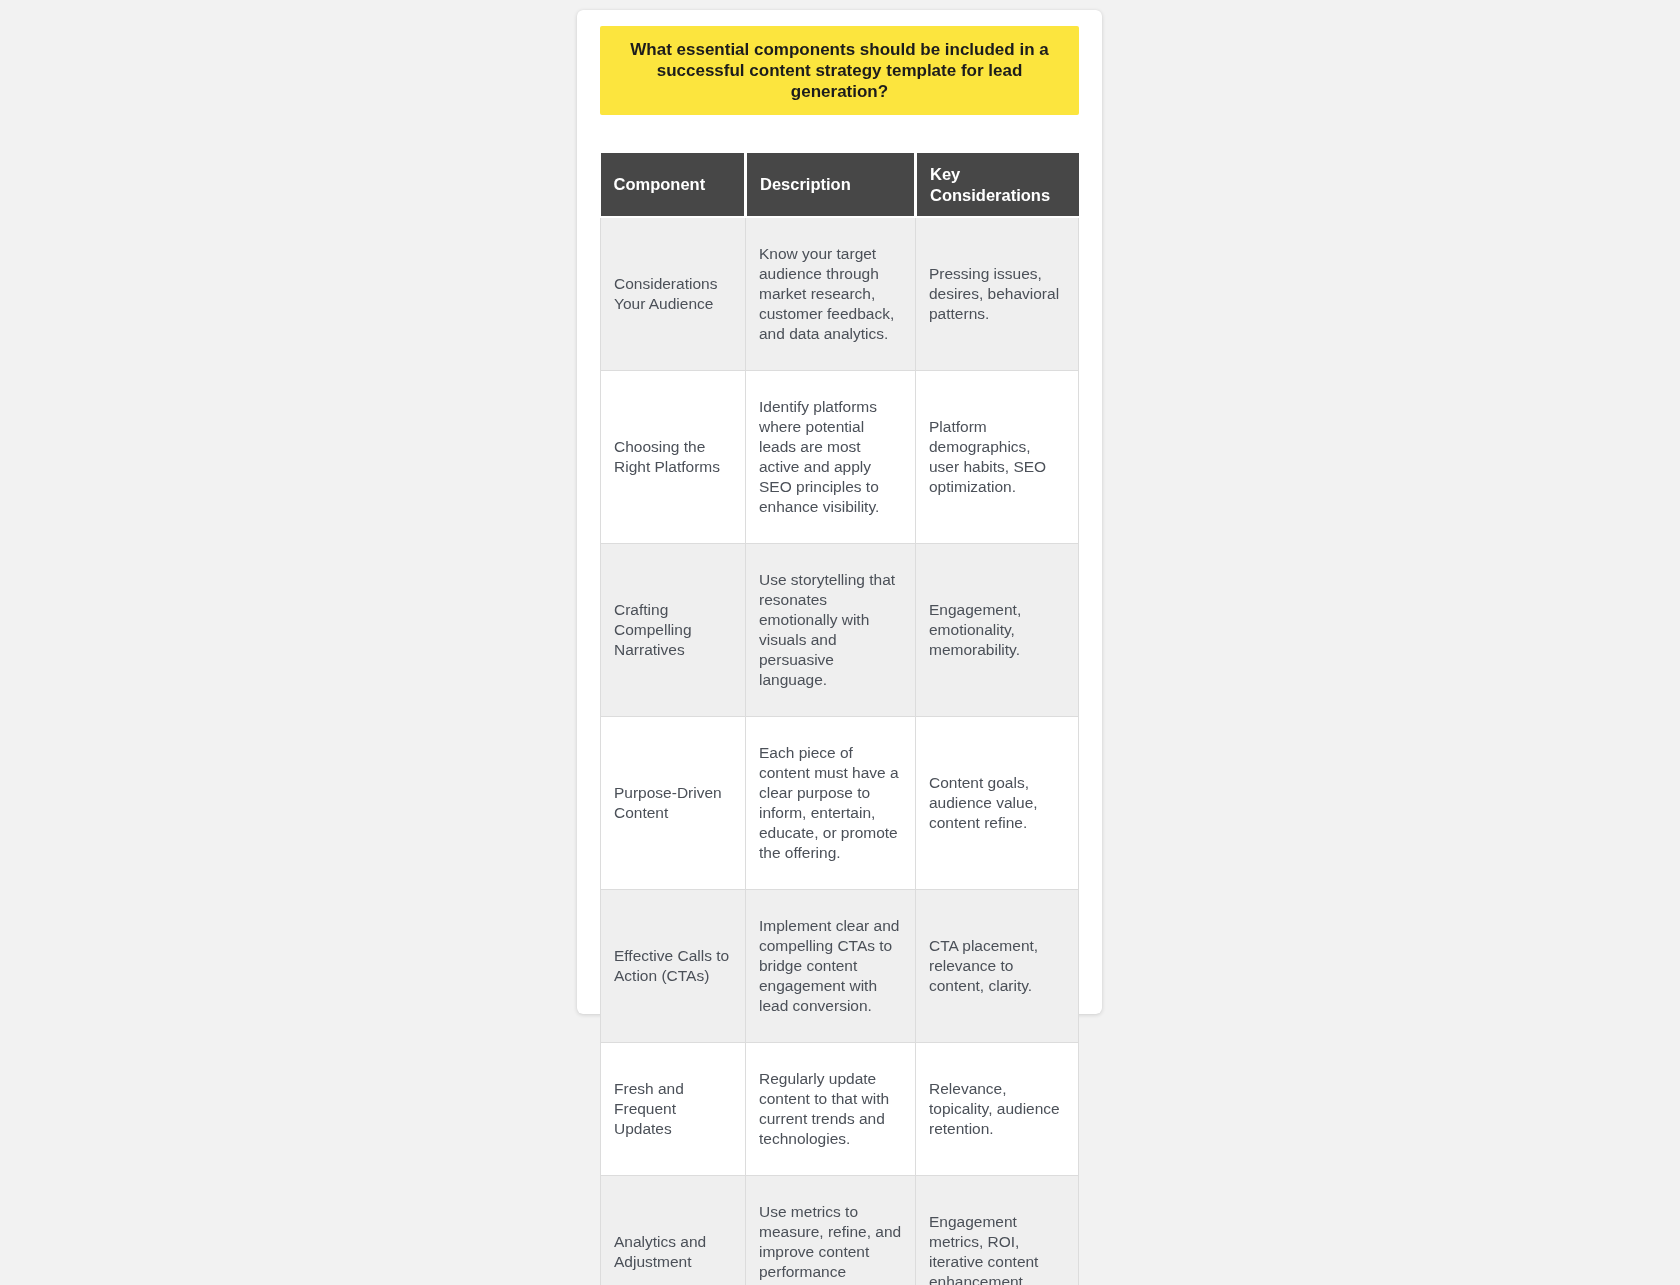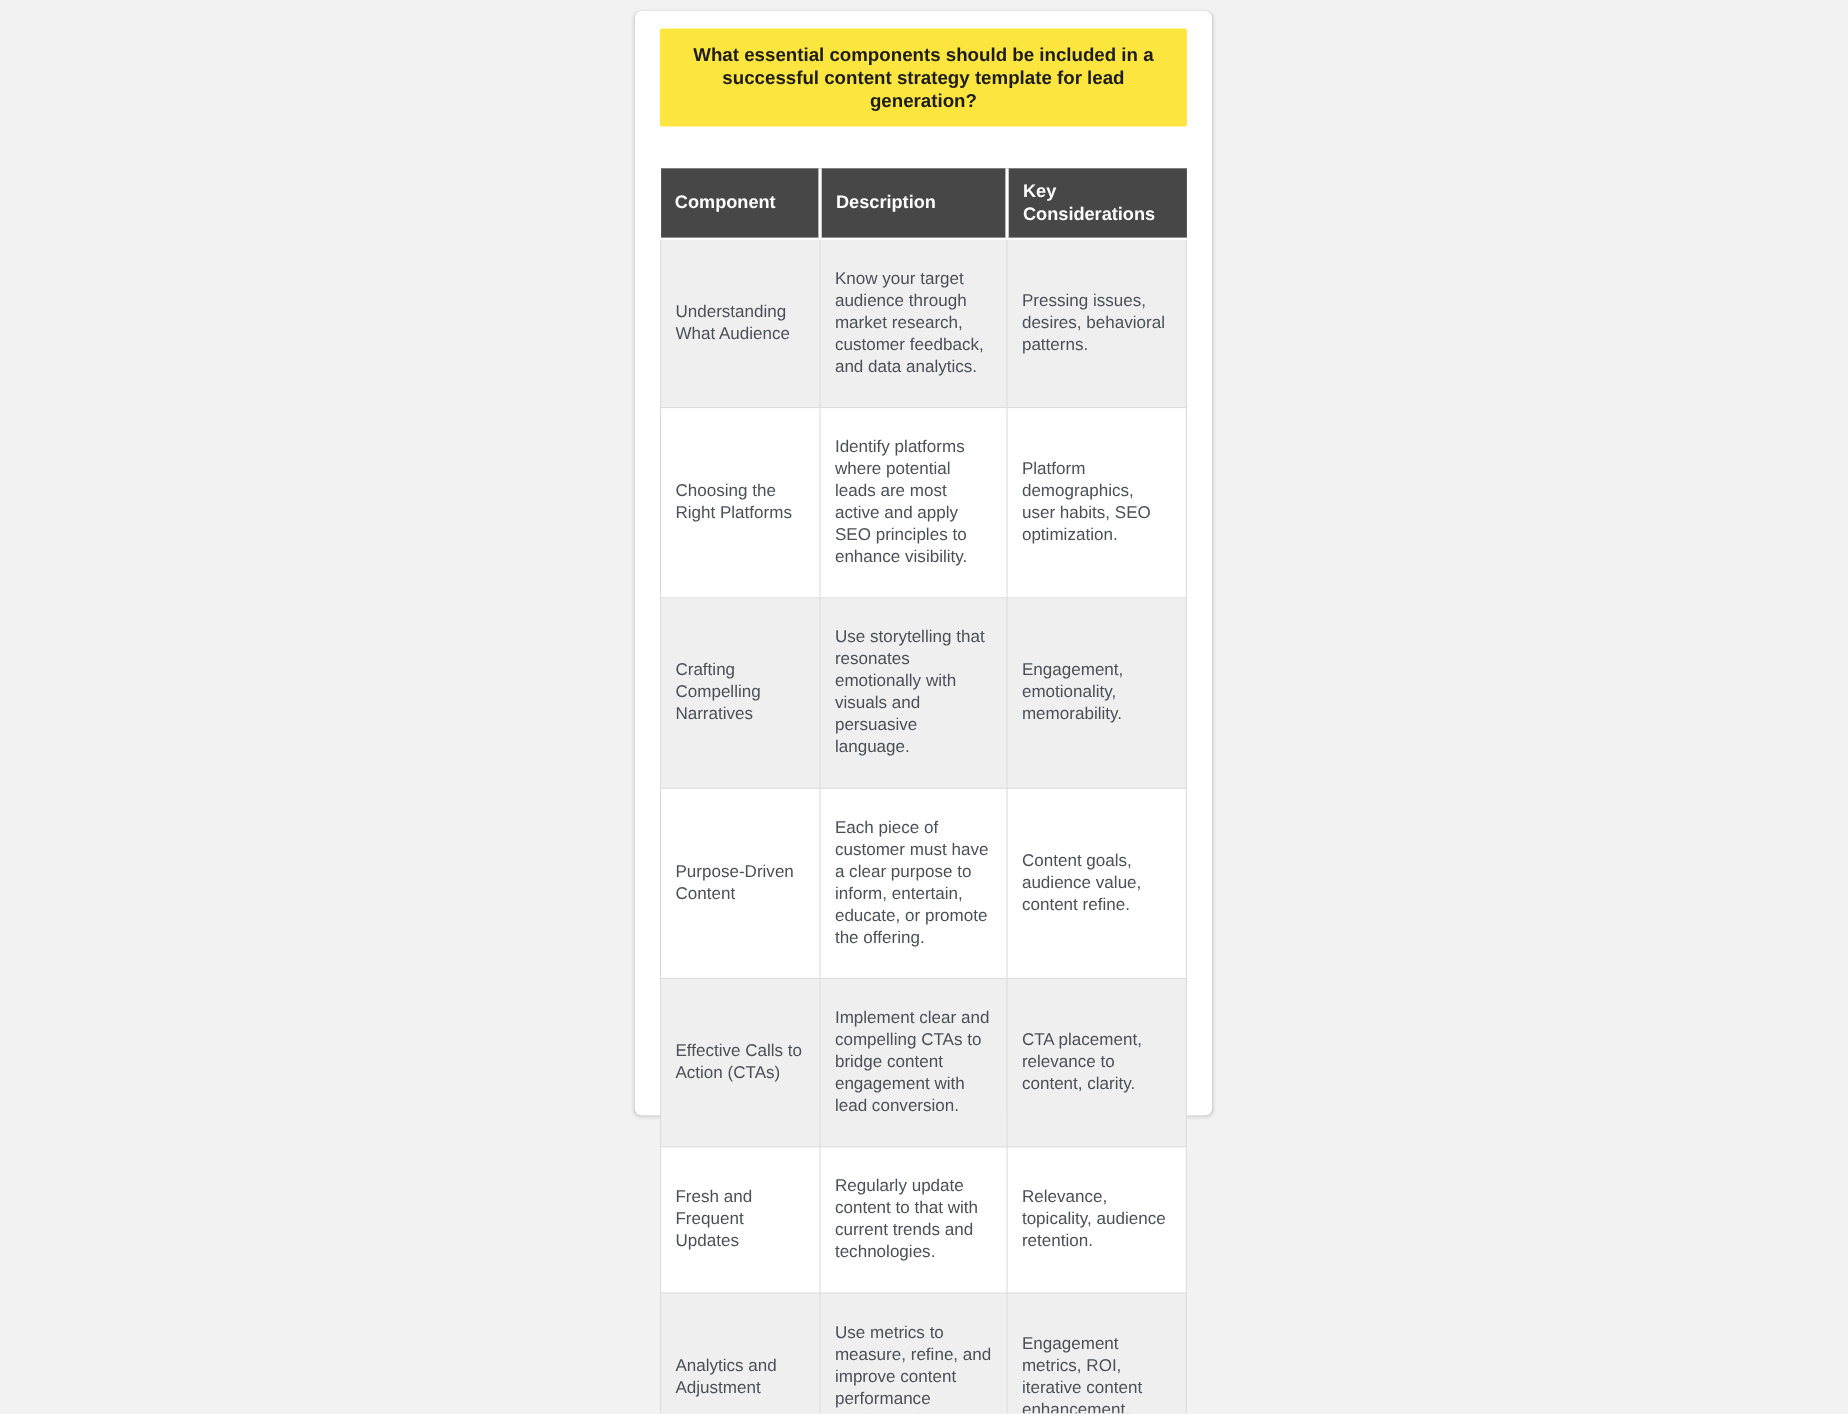--- a/index.html
+++ b/index.html
@@ -114,37 +114,37 @@
       </colgroup>
       <thead>
         <tr>
           <th>Component</th>
           <th>Description</th>
           <th>Key Considerations</th>
         </tr>
       </thead>
       <tbody>
           <tr>
-    <td>Understanding What Audience</td>
+    <td>Considerations Your Audience</td>
     <td>Know your target audience through market research, customer feedback, and data analytics.</td>
     <td>Pressing issues, desires, behavioral patterns.</td>
   </tr>
           <tr>
     <td>Choosing the Right Platforms</td>
     <td>Identify platforms where potential leads are most active and apply SEO principles to enhance visibility.</td>
     <td>Platform demographics, user habits, SEO optimization.</td>
   </tr>
           <tr>
     <td>Crafting Compelling Narratives</td>
     <td>Use storytelling that resonates emotionally with visuals and persuasive language.</td>
     <td>Engagement, emotionality, memorability.</td>
   </tr>
           <tr>
     <td>Purpose-Driven Content</td>
-    <td>Each piece of customer must have a clear purpose to inform, entertain, educate, or promote the offering.</td>
+    <td>Each piece of content must have a clear purpose to inform, entertain, educate, or promote the offering.</td>
     <td>Content goals, audience value, content refine.</td>
   </tr>
           <tr>
     <td>Effective Calls to Action (CTAs)</td>
     <td>Implement clear and compelling CTAs to bridge content engagement with lead conversion.</td>
     <td>CTA placement, relevance to content, clarity.</td>
   </tr>
           <tr>
     <td>Fresh and Frequent Updates</td>
     <td>Regularly update content to that with current trends and technologies.</td>

